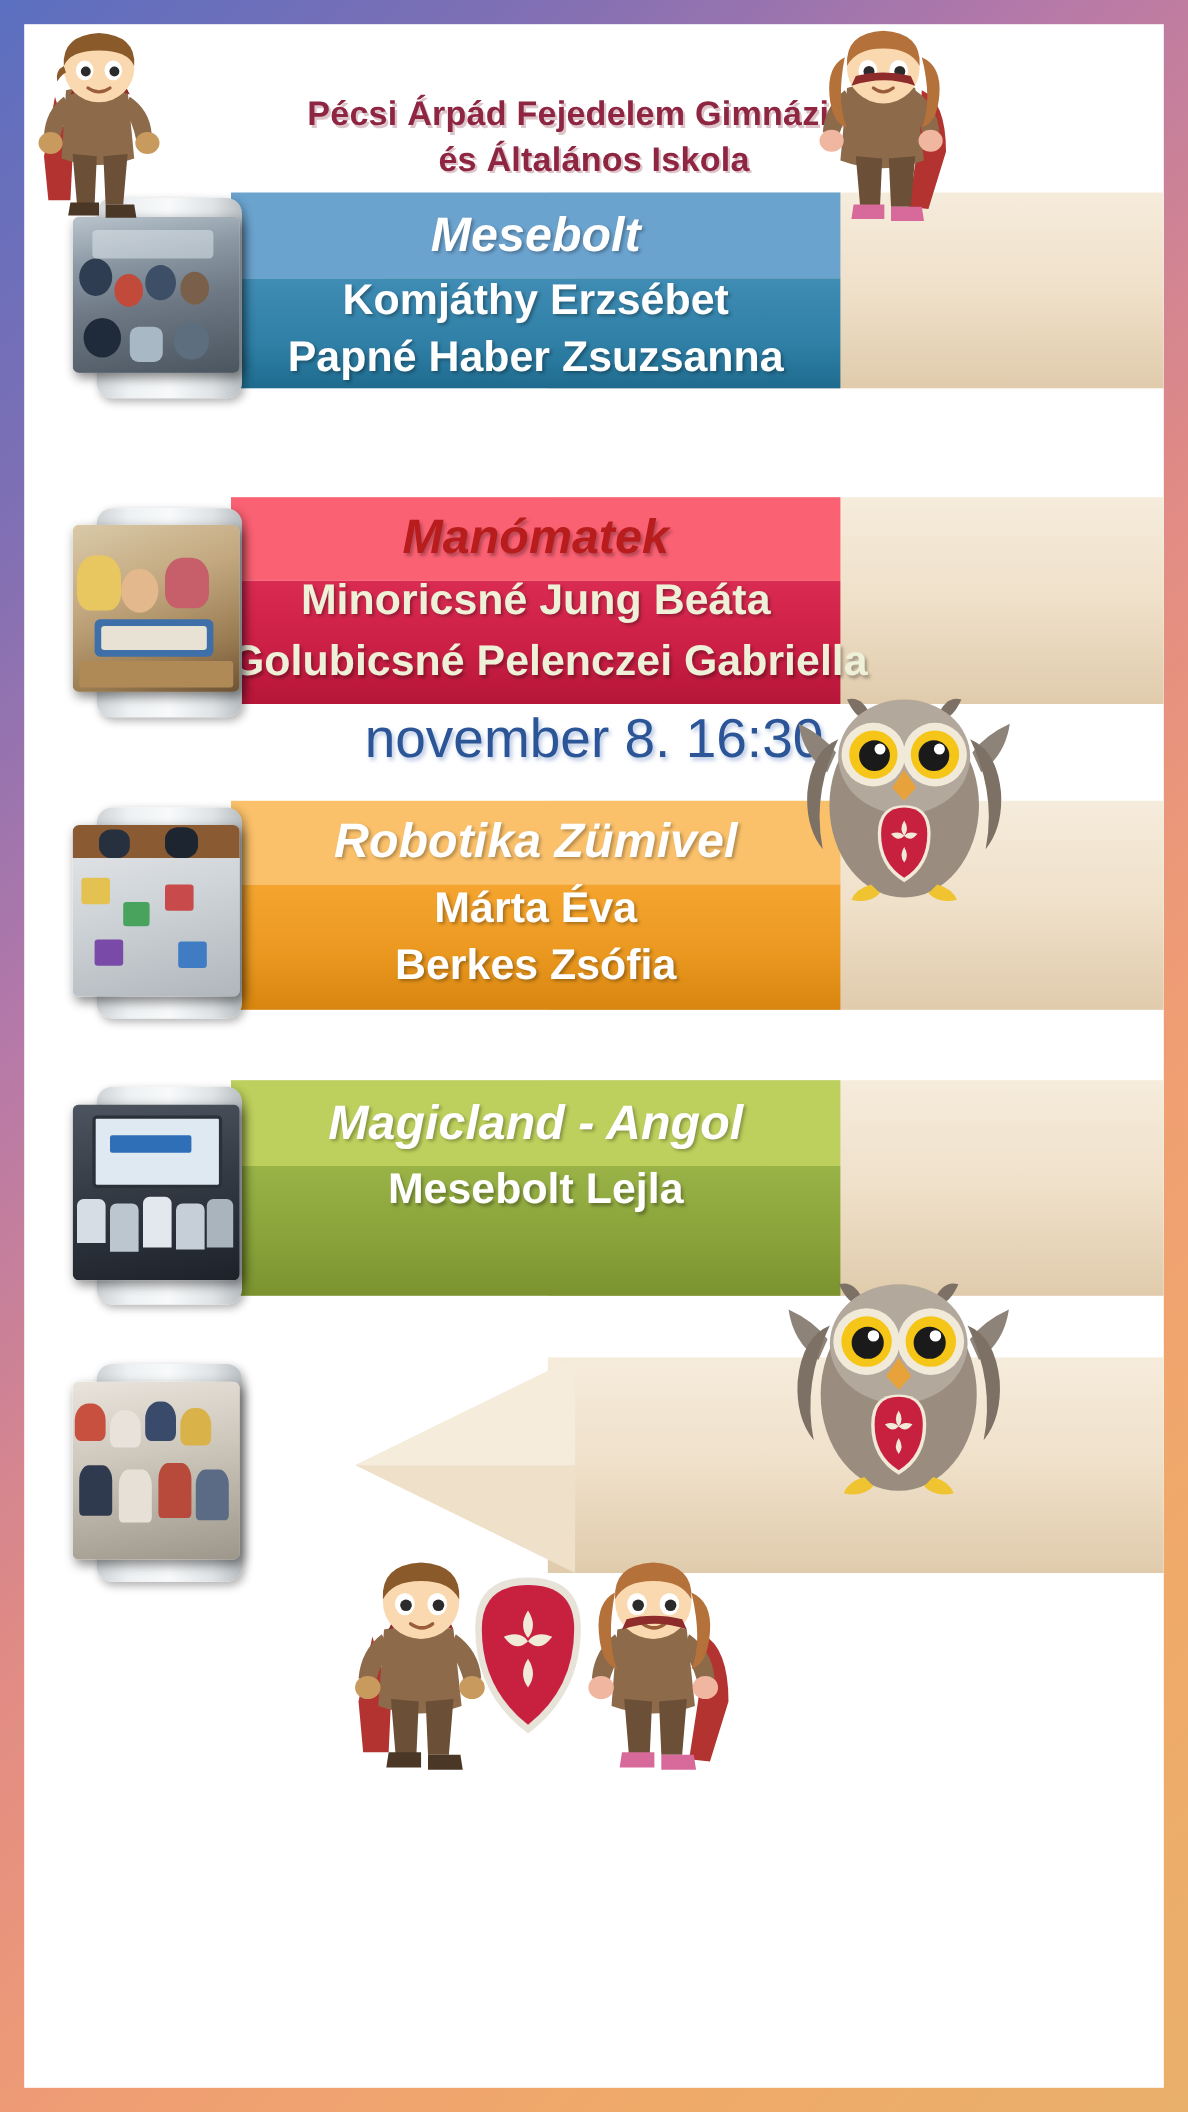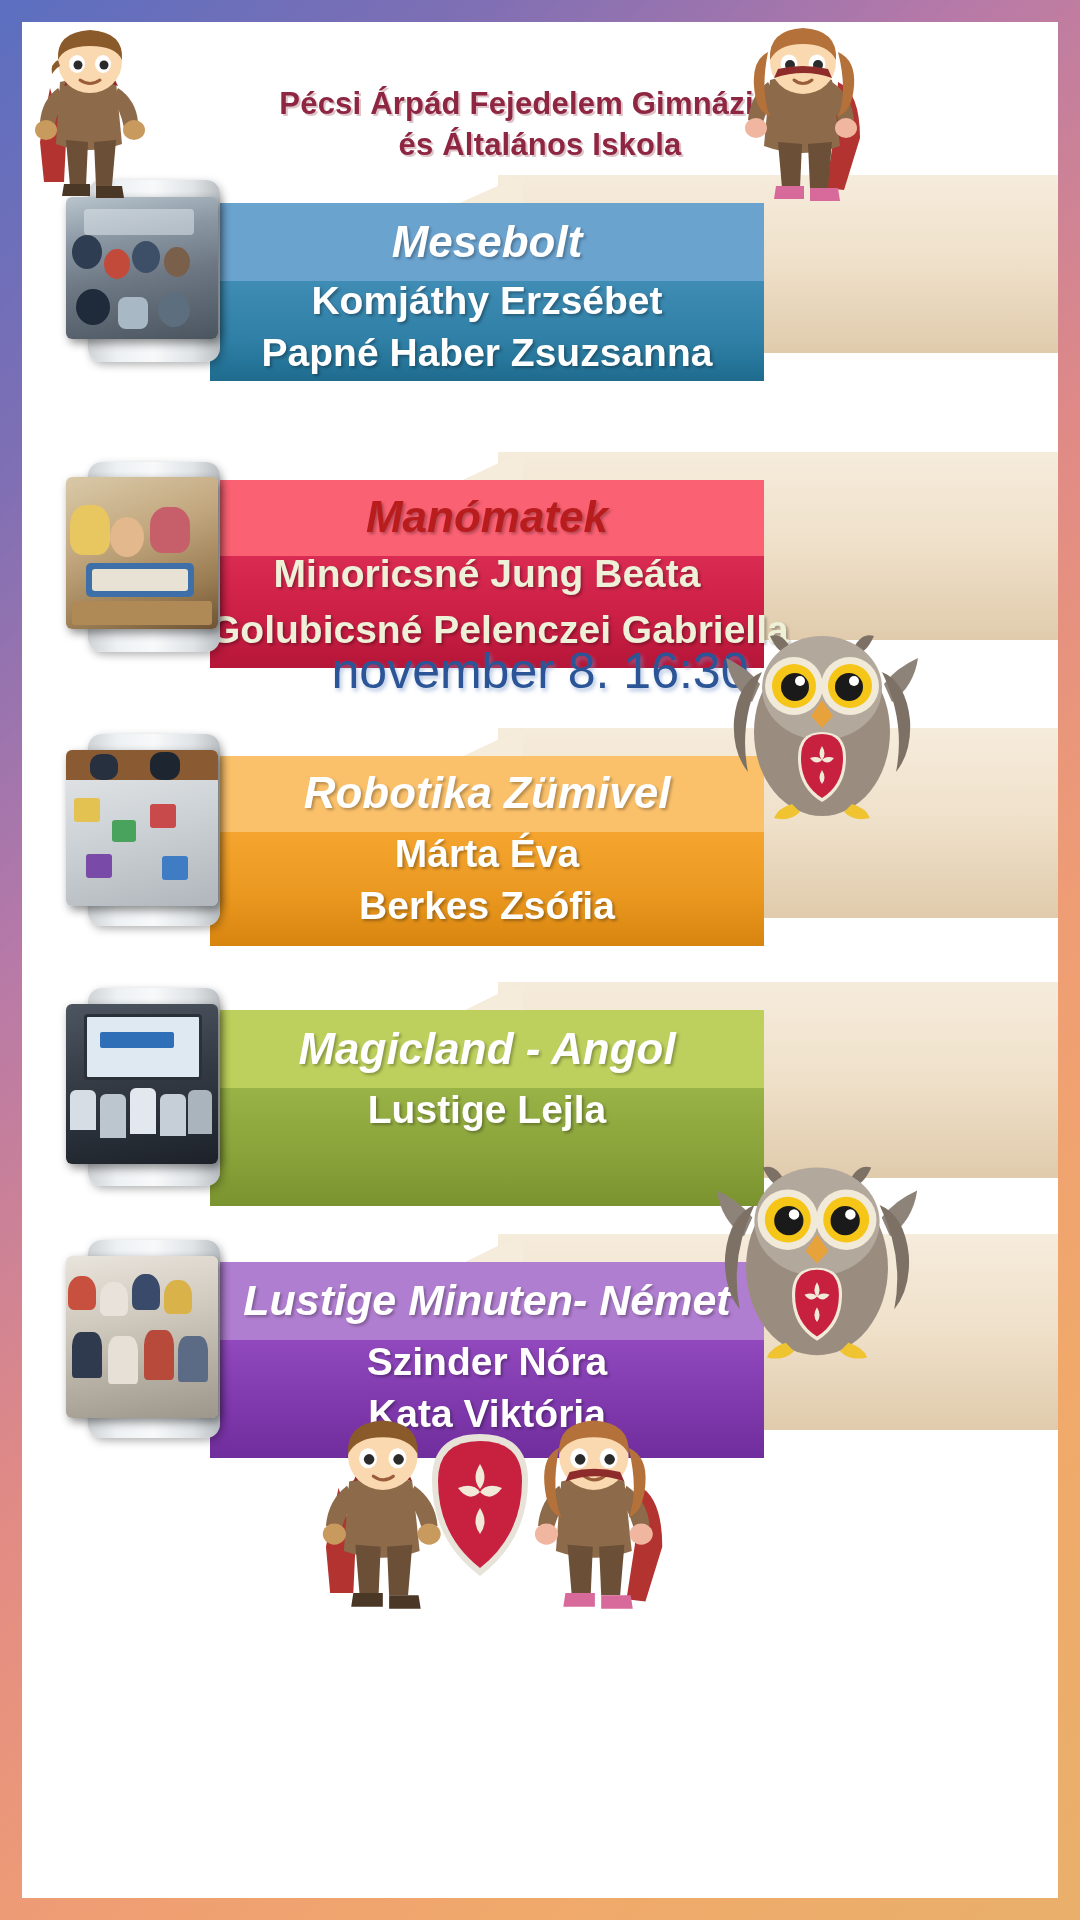--- a/index.html
+++ b/index.html
@@ -32,21 +32,21 @@
   .pencil{
     position:absolute;right:0;width:560px;
     pointer-events:none;
   }
   .pencil .shaft{
     position:absolute;left:0;top:0;width:100%;height:100%;
     background:linear-gradient(180deg,#f3e6d2 0%,#ecdcc3 45%,#dcc6a6 100%);
   }
 
   
-  .band{position:absolute;left:188px;margin-top:28px;}
+  .band{position:absolute;left:188px;}
   .band .top{position:absolute;left:0;top:0;width:100%;}
   .band .bot{position:absolute;left:0;width:100%;}
   .band .title{
     position:absolute;width:100%;text-align:center;
     font-style:italic;font-weight:bold;
     text-shadow:2px 2px 3px rgba(0,0,0,.28);
     white-space:nowrap;
   }
   .band .nm{
     position:absolute;width:100%;text-align:center;
@@ -160,30 +160,23 @@
       <div class="bot" style="top:76px;height:114px;background:linear-gradient(180deg,#f5a52f 0%,#ea9820 55%,#d8850f 100%);"></div>
       <div class="title" style="top:12px;font-size:44px;color:#ffffff;">Robotika Zümivel</div>
       <div class="nm" style="top:76px;font-size:39px;color:#ffffff;">Márta Éva</div>
       <div class="nm" style="top:128px;font-size:39px;color:#ffffff;">Berkes Zsófia</div>
     </div>
 
     <div class="band" style="top:960px;width:554px;height:156px;">
       <div class="top" style="height:78px;background:#bdcf5c;"></div>
       <div class="bot" style="top:78px;height:118px;background:linear-gradient(180deg,#9ab347 0%,#8aa33a 55%,#7b932f 100%);"></div>
       <div class="title" style="top:14px;font-size:44px;color:#ffffff;">Magicland - Angol</div>
-      <div class="nm" style="top:78px;font-size:39px;color:#ffffff;">Lustige Lejla</div>
-    </div>
-
-    <div class="band" style="top:1212px;width:554px;height:196px;">
-      <div class="top" style="height:78px;background:#b07ed0;"></div>
-      <div class="bot" style="top:78px;height:118px;background:linear-gradient(180deg,#9149bd 0%,#7f39ad 55%,#702d9c 100%);"></div>
-      <div class="title" style="top:14px;font-size:43px;color:#ffffff;">Lustige Minuten- Német</div>
-      <div class="nm" style="top:78px;font-size:39px;color:#ffffff;">Szinder Nóra</div>
-      <div class="nm" style="top:130px;font-size:39px;color:#ffffff;">Kata Viktória</div>
-    </div>
+      <div class="nm" style="top:78px;font-size:39px;color:#ffffff;">Mesebolt Lejla</div>
+    </div>
+
 
     <div class="bigblue" style="left:0;top:620px;">november 8.  16:30</div>
 
     <div class="devframe" style="top:158px;height:182px;"></div>
     <div class="photo" style="top:175px;width:152px;height:142px;left:44px;border-radius:6px;">
       <div class="pbg" style="background:linear-gradient(170deg,#b9c4cc 0%,#8b98a4 28%,#6d7884 55%,#4b5560 100%);"></div>
       <div class="blob" style="left:6px;top:38px;width:30px;height:34px;background:#2f3d52;"></div>
       <div class="blob" style="left:38px;top:52px;width:26px;height:30px;background:#c24a3a;"></div>
       <div class="blob" style="left:66px;top:44px;width:28px;height:32px;background:#3d4f66;"></div>
       <div class="blob" style="left:98px;top:50px;width:26px;height:30px;background:#7a5f4a;"></div>

